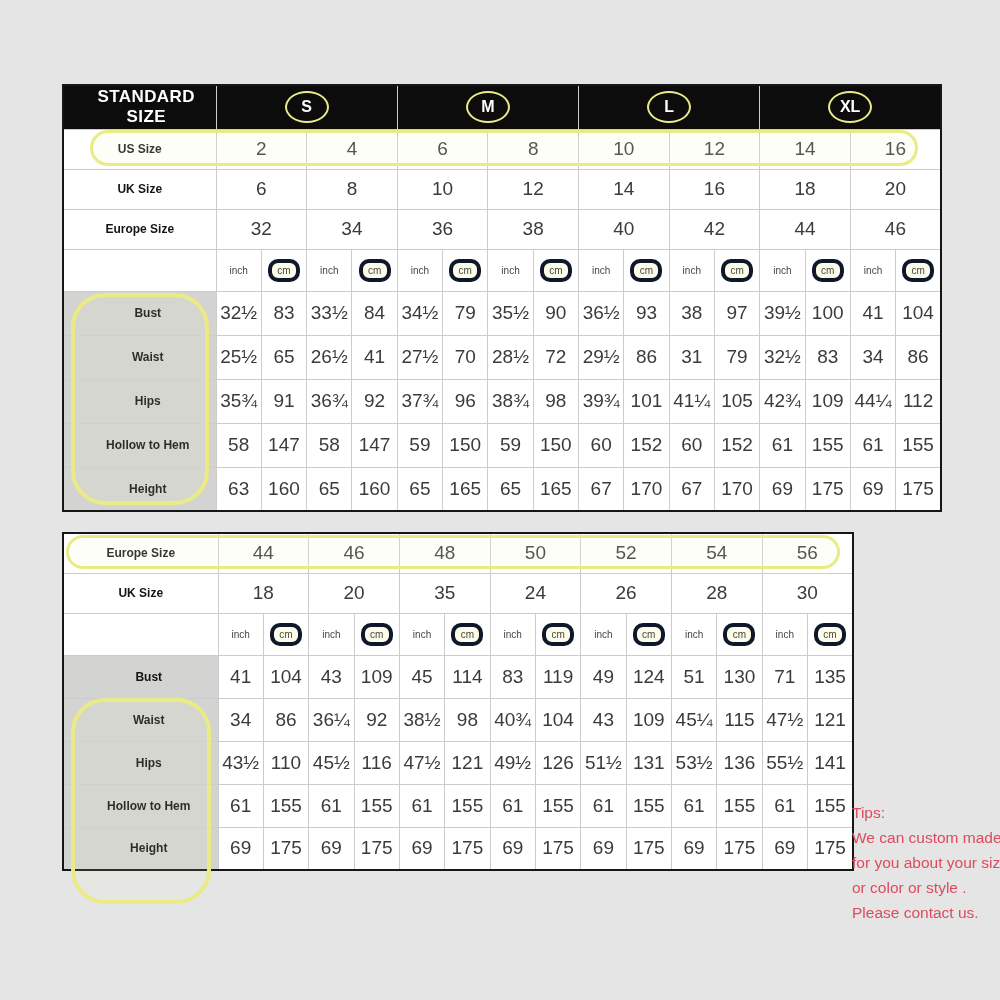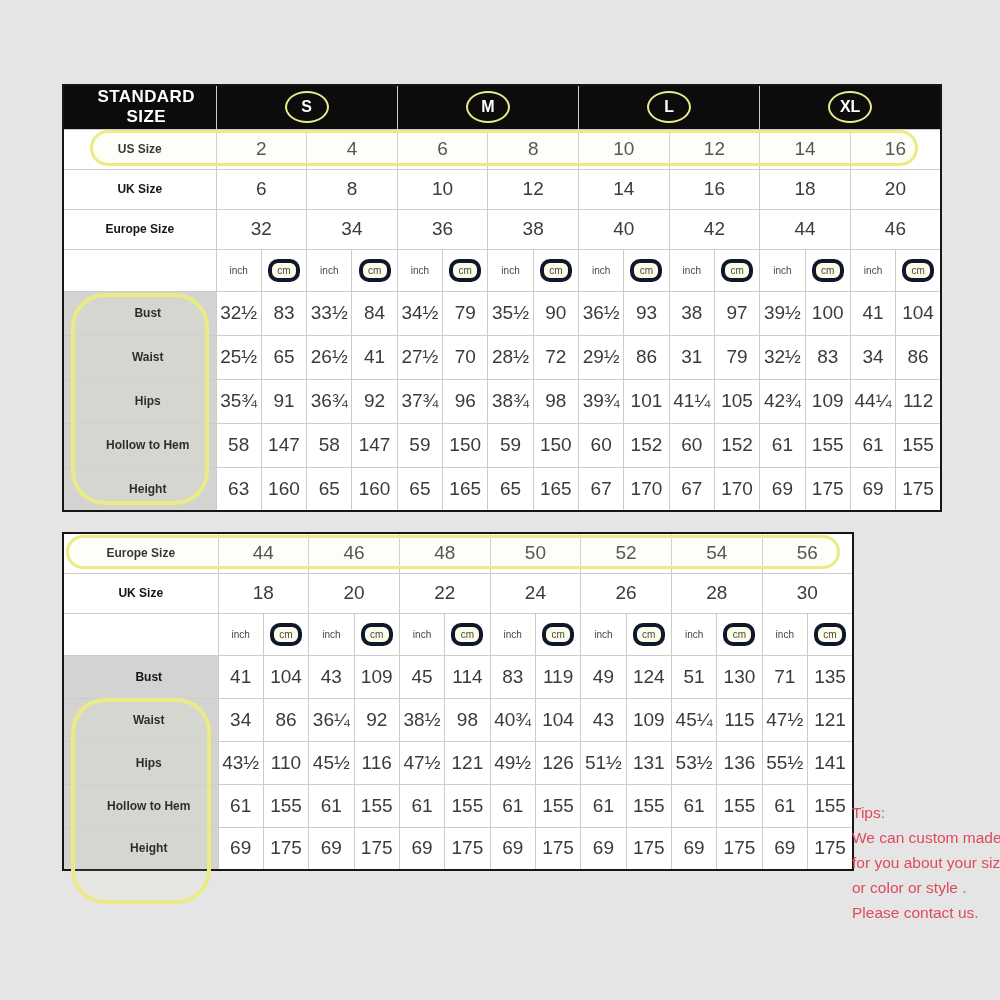--- a/index.html
+++ b/index.html
@@ -263,21 +263,21 @@
             <td class="num" colspan="2">48</td>
             <td class="num" colspan="2">50</td>
             <td class="num" colspan="2">52</td>
             <td class="num" colspan="2">54</td>
             <td class="num" colspan="2">56</td>
           </tr>
           <tr class="size-row">
             <td class="row-label">UK Size</td>
             <td class="num" colspan="2">18</td>
             <td class="num" colspan="2">20</td>
-            <td class="num" colspan="2">22</td>
+            <td class="num" colspan="2">35</td>
             <td class="num" colspan="2">24</td>
             <td class="num" colspan="2">26</td>
             <td class="num" colspan="2">28</td>
             <td class="num" colspan="2">30</td>
           </tr>
           <tr class="unit-row">
             <td class="row-label"></td>
             <td class="unit">inch</td>
             <td class="unit"><span class="cm-chip">cm</span></td>
             <td class="unit">inch</td>

